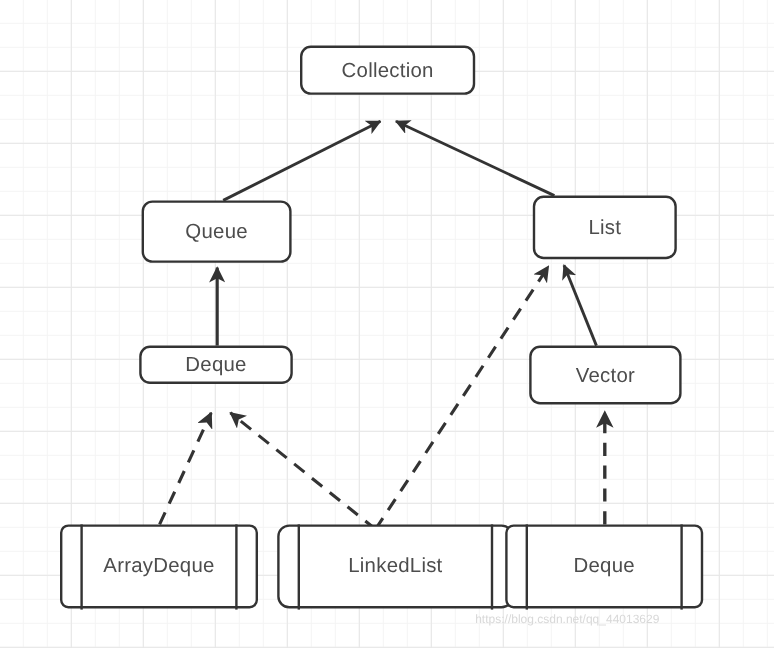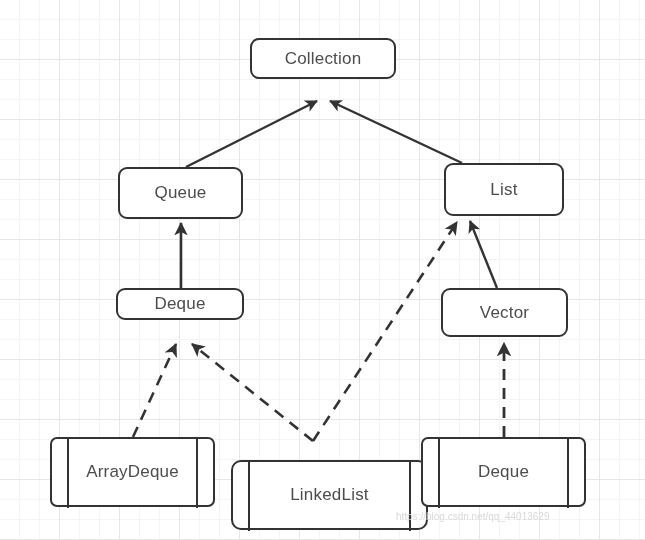--- a/index.html
+++ b/index.html
@@ -129,21 +129,21 @@
   <div class="node" style="left:441px; top:288px; width:127px; height:49px;">
     <span class="label">Vector</span>
   </div>
 
   <div class="node proc" style="left:50px; top:437px; width:165px; height:70px;">
     <span class="bar left"></span>
     <span class="bar right"></span>
     <span class="label">ArrayDeque</span>
   </div>
 
-  <div class="node proc" style="left:231px; top:460px; width:197px; height:70px;border-radius:10px;">
+  <div class="node proc" style="left:231px; top:437px; width:197px; height:70px;border-radius:10px;">
     <span class="bar left"></span>
     <span class="bar right"></span>
     <span class="label">LinkedList</span>
   </div>
 
   <div class="node proc" style="left:421px; top:437px; width:165px; height:70px;">
     <span class="bar left"></span>
     <span class="bar right"></span>
     <span class="label">Deque</span>
   </div>

